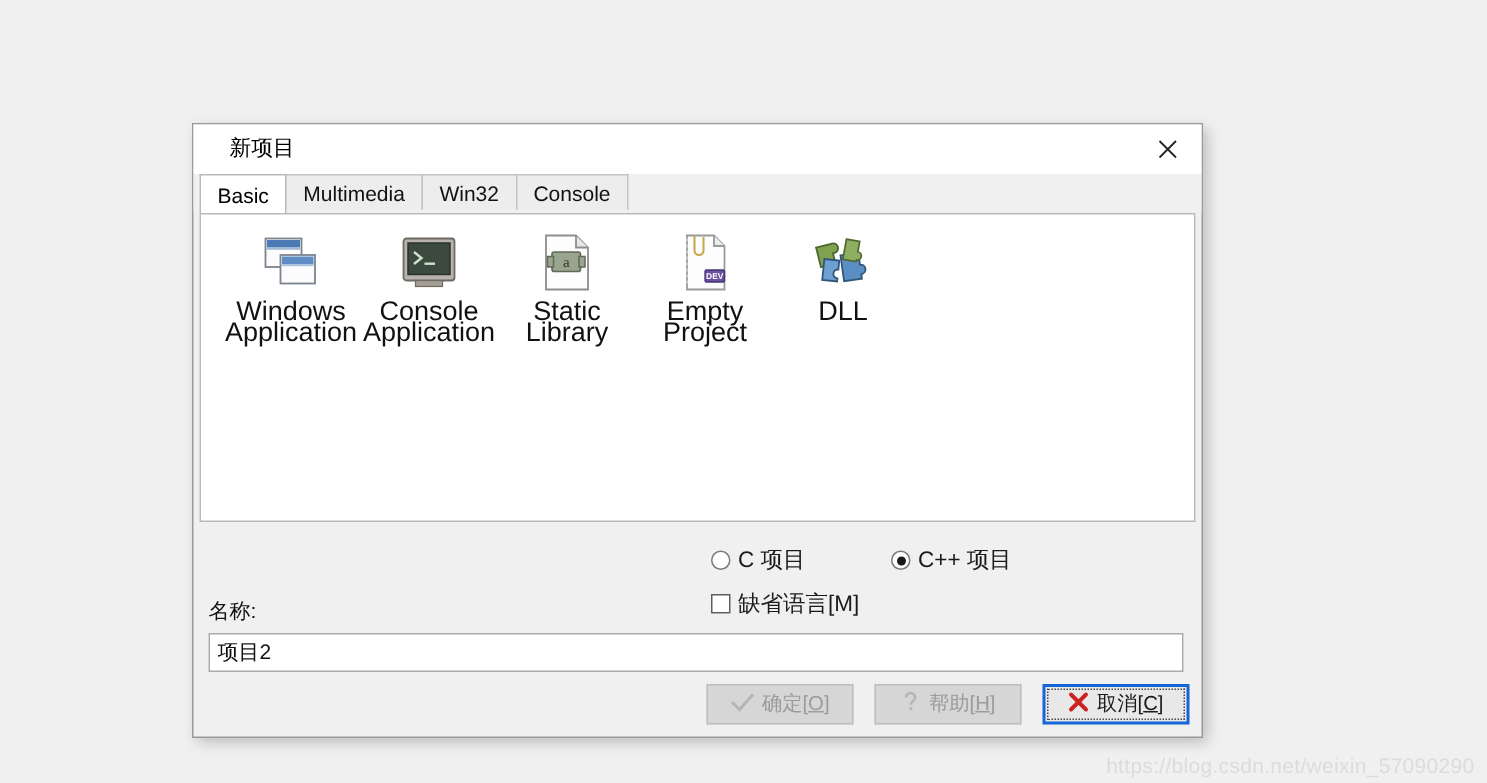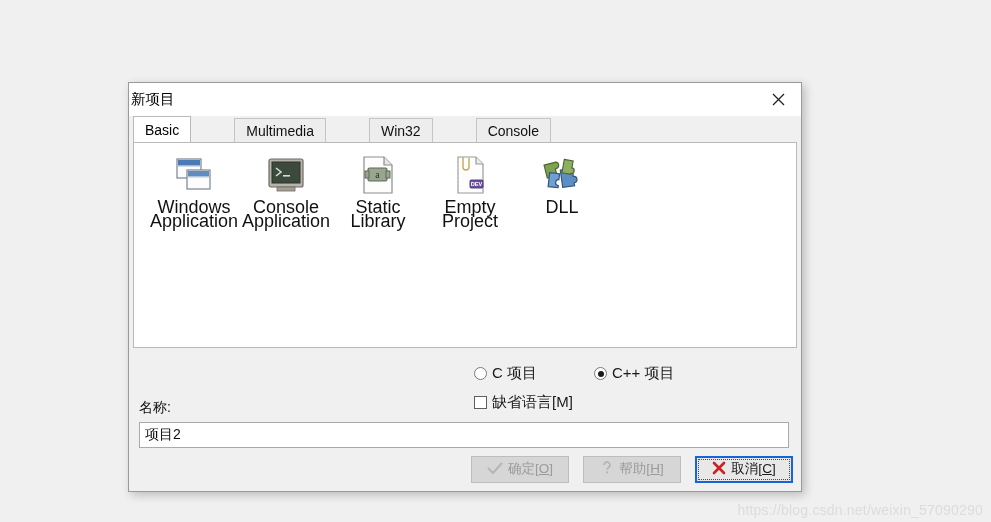--- a/index.html
+++ b/index.html
@@ -26,45 +26,44 @@
 
   
   .titlebar {
     height: 33px;
     background: #ffffff;
     display: flex; align-items: center;
     position: relative;
     flex: 0 0 auto;
   }
   .title-text {
-    margin-left: 2px;
+    margin-left: 24px;
     font-size: 14.5px;
     color: #000000;
     line-height: 1;
     user-select: none;
   }
   .close-btn {
     position: absolute;
     right: 0; top: 0;
     width: 45px; height: 33px;
     display: flex; align-items: center; justify-content: center;
     cursor: default;
   }
   .close-btn svg { display: block; }
 
   
   .tabstrip {
     height: 26px;
     display: flex;
-    align-items: flex-end;
+    align-items: flex-start;
     padding-left: 4px;
     background: #f0f0f0;
     position: relative;
     flex: 0 0 auto;
-    gap: 44px;
   }
   .tab {
     height: 24px;
     padding: 0 11px;
     display: flex; align-items: center;
     font-size: 14px;
     color: #111;
     background: #ededed;
     border: 1px solid #c4c4c4;
     border-bottom: none;

